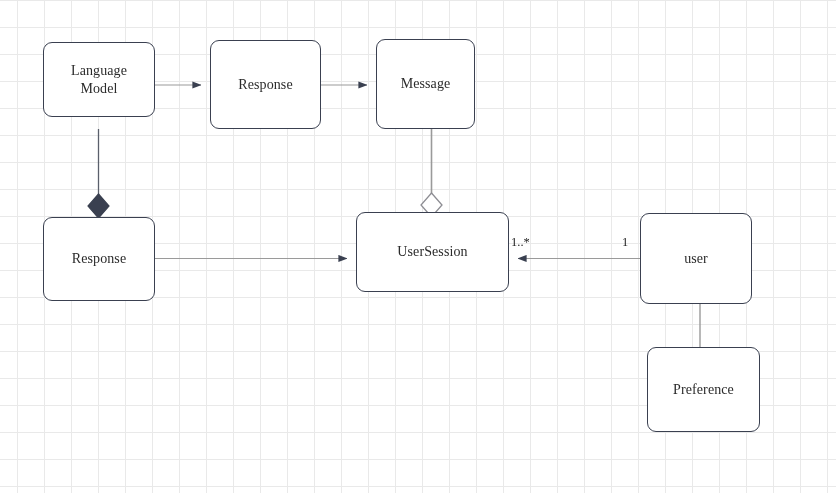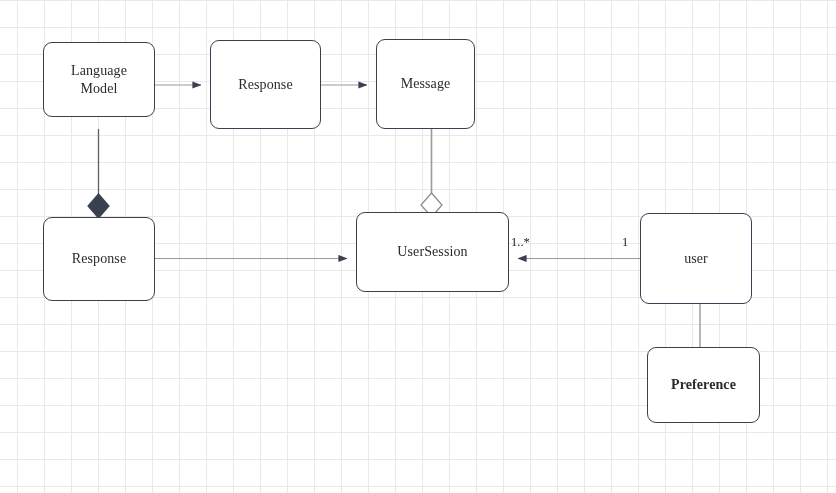--- a/index.html
+++ b/index.html
@@ -127,21 +127,21 @@
   </div>
 
   <div class="node" style="left:356px; top:212px; width:153px; height:80px;">
     <span class="node-label">UserSession</span>
   </div>
 
   <div class="node" style="left:640px; top:213px; width:112px; height:91px;">
     <span class="node-label">user</span>
   </div>
 
-  <div class="node" style="left:647px; top:347px; width:113px; height:76px;font-weight:bold;">
+  <div class="node" style="left:647px; top:347px; width:113px; height:85px;">
     <span class="node-label">Preference</span>
   </div>
 
   <div class="edge-label" style="left:511px; top:235px;">1..*</div>
 
   <div class="edge-label" style="left:622px; top:235px;">1</div>
 
 </div>
 
 </body></html>

